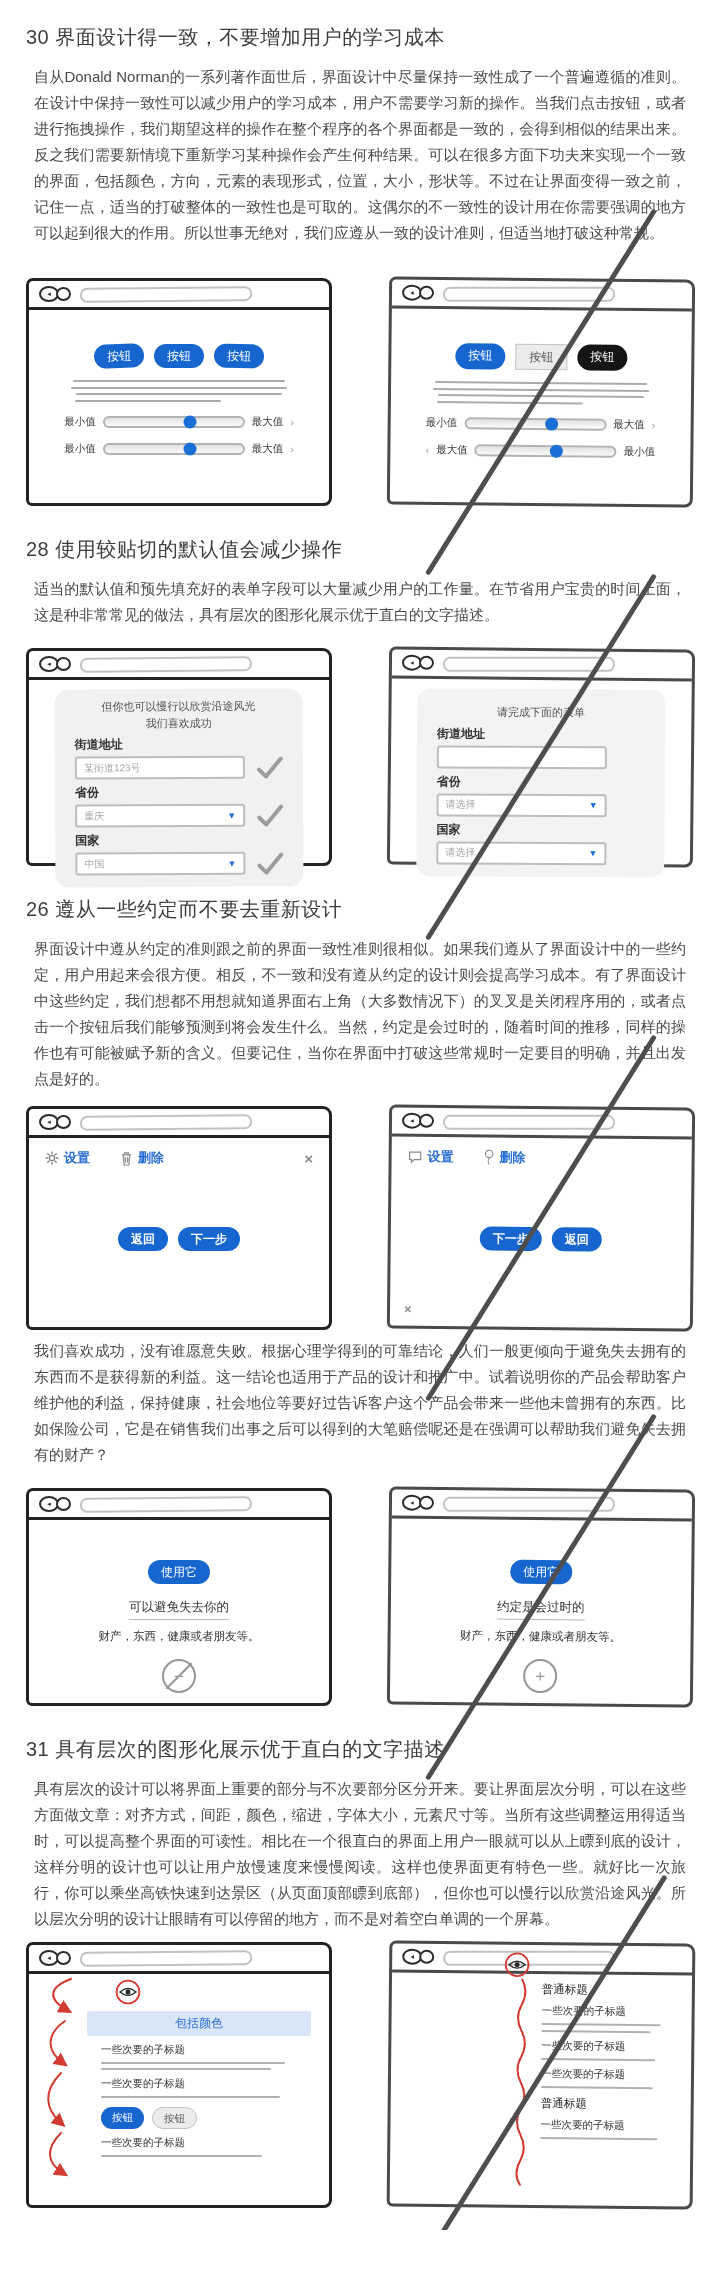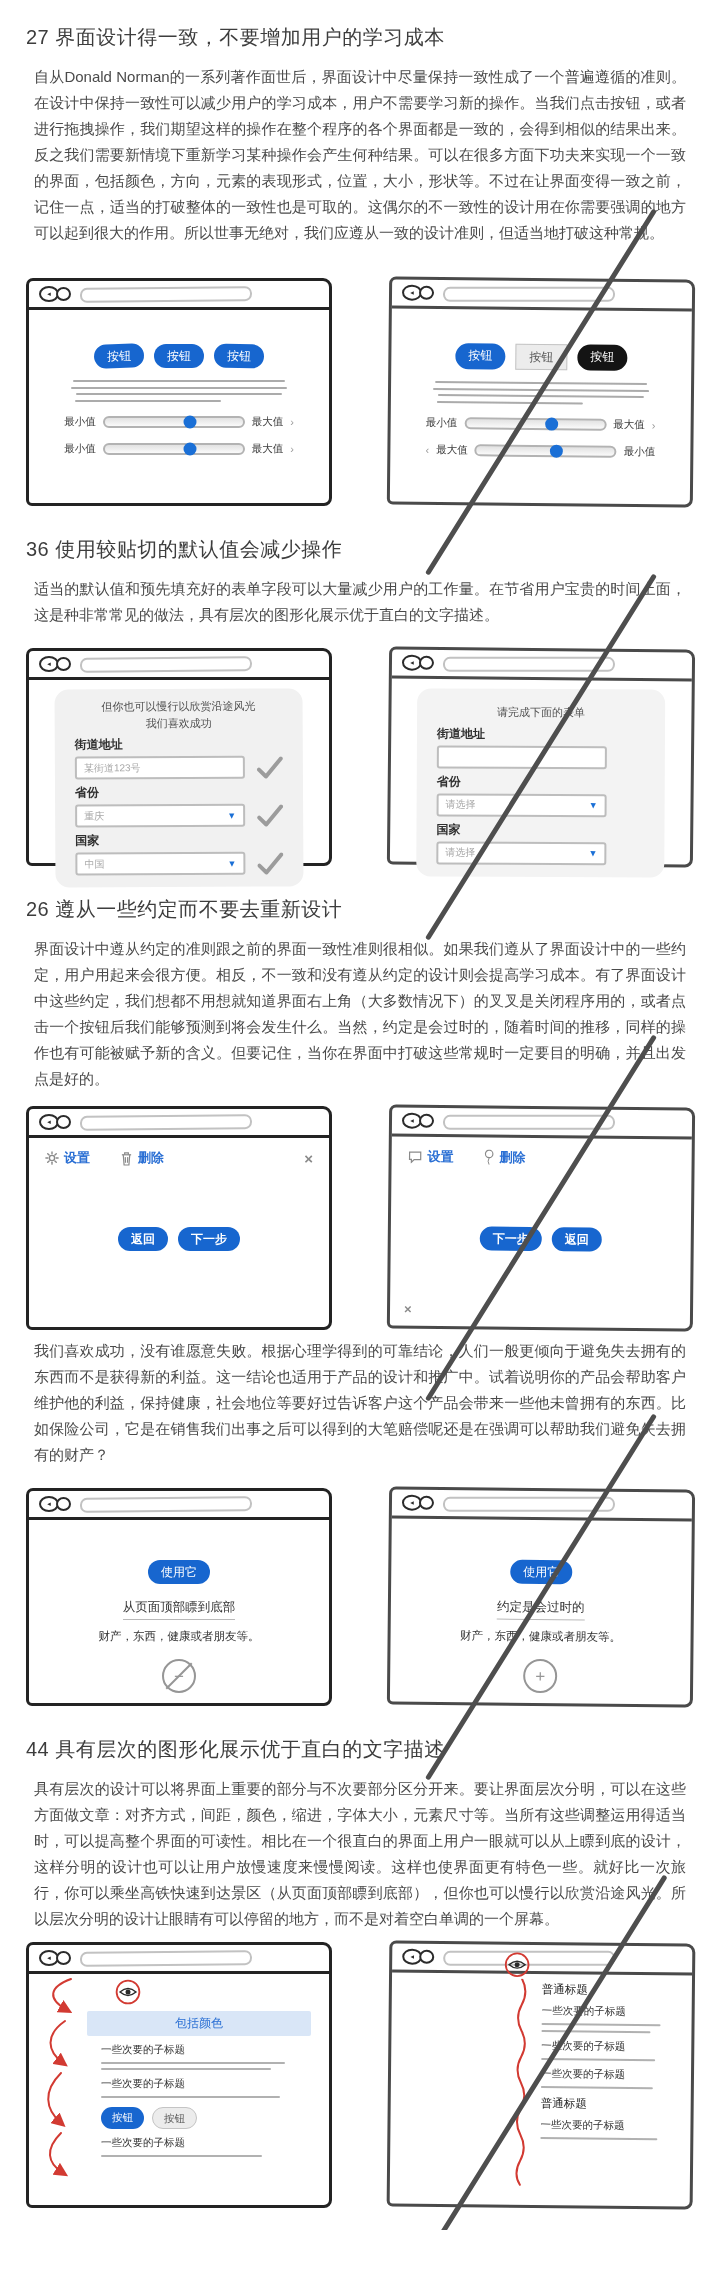--- a/index.html
+++ b/index.html
@@ -83,21 +83,21 @@
   .btn-sm{font-size:10.5px;padding:5px 11px;}
   .arrows{position:absolute;left:8px;top:32px;width:48px;height:206px;z-index:2;}
   .wavy{position:absolute;left:122px;top:34px;width:16px;height:208px;}
   .b31-eye{position:absolute;left:112px;top:7px;}
 </style>
 </head>
 <body>
 
 <div class="page">
 
-  <h2 class="sec-title first">27 界面设计得一致，不要增加用户的学习成本</h2>
+  <h2 class="sec-title first">30 界面设计得一致，不要增加用户的学习成本</h2>
   <p class="sec-body">自从Donald Norman的一系列著作面世后，界面设计中尽量保持一致性成了一个普遍遵循的准则。在设计中保持一致性可以减少用户的学习成本，用户不需要学习新的操作。当我们点击按钮，或者进行拖拽操作，我们期望这样的操作在整个程序的各个界面都是一致的，会得到相似的结果出来。反之我们需要新情境下重新学习某种操作会产生何种结果。可以在很多方面下功夫来实现一个一致的界面，包括颜色，方向，元素的表现形式，位置，大小，形状等。不过在让界面变得一致之前，记住一点，适当的打破整体的一致性也是可取的。这偶尔的不一致性的设计用在你需要强调的地方可以起到很大的作用。所以世事无绝对，我们应遵从一致的设计准则，但适当地打破这种常规。</p>
 
   <div class="illus-row mt32 h230">
 
     <div class="cell">
       <div class="win">
         <div class="chrome">
           <span class="nav">
               <span class="c1">◂</span>
               <span class="c2"></span>
@@ -168,21 +168,21 @@
           <span class="track">
               <span class="thumb" style="left:58%;"></span>
             </span>
           <span>最小值</span>
         </div>
       </div>
       <div class="cross"></div>
     </div>
   </div>
 
-  <h2 class="sec-title">36 使用较贴切的默认值会减少操作</h2>
+  <h2 class="sec-title">28 使用较贴切的默认值会减少操作</h2>
   <p class="sec-body">适当的默认值和预先填充好的表单字段可以大量减少用户的工作量。在节省用户宝贵的时间上面，这是种非常常见的做法，具有层次的图形化展示优于直白的文字描述。</p>
 
   <div class="illus-row mt20 h220">
 
     <div class="cell">
       <div class="win">
         <div class="chrome">
           <span class="nav">
               <span class="c1">◂</span>
               <span class="c2"></span>
@@ -376,21 +376,21 @@
       <div class="win">
         <div class="chrome">
           <span class="nav">
               <span class="c1">◂</span>
               <span class="c2"></span>
             </span>
           <span class="url"></span>
         </div>
         <div class="center-col">
           <span class="btn-blue" style="margin-top:40px;">使用它</span>
-          <span class="loss1">从页面顶部瞟到底部</span>
+          <span class="loss1">可以避免失去你的</span>
           <span class="loss2">财产，东西，健康或者朋友等。</span>
           <span class="ico-circle slash">
               <span>−</span>
             </span>
         </div>
       </div>
     </div>
 
     <div class="cell">
       <div class="win pencil">
@@ -407,21 +407,21 @@
           <span class="loss2">财产，东西，健康或者朋友等。</span>
           <span class="ico-circle">
               <span>+</span>
             </span>
         </div>
       </div>
       <div class="cross"></div>
     </div>
   </div>
 
-  <h2 class="sec-title">44 具有层次的图形化展示优于直白的文字描述</h2>
+  <h2 class="sec-title">31 具有层次的图形化展示优于直白的文字描述</h2>
   <p class="sec-body">具有层次的设计可以将界面上重要的部分与不次要部分区分开来。要让界面层次分明，可以在这些方面做文章：对齐方式，间距，颜色，缩进，字体大小，元素尺寸等。当所有这些调整运用得适当时，可以提高整个界面的可读性。相比在一个很直白的界面上用户一眼就可以从上瞟到底的设计，这样分明的设计也可以让用户放慢速度来慢慢阅读。这样也使界面更有特色一些。就好比一次旅行，你可以乘坐高铁快速到达景区（从页面顶部瞟到底部），但你也可以慢行以欣赏沿途风光。所以层次分明的设计让眼睛有可以停留的地方，而不是对着空白单调的一个屏幕。</p>
 
   <div class="illus-row mt10 h268">
 
     <div class="cell">
       <div class="win">
         <div class="chrome">
           <span class="nav">
               <span class="c1">◂</span>
               <span class="c2"></span>

